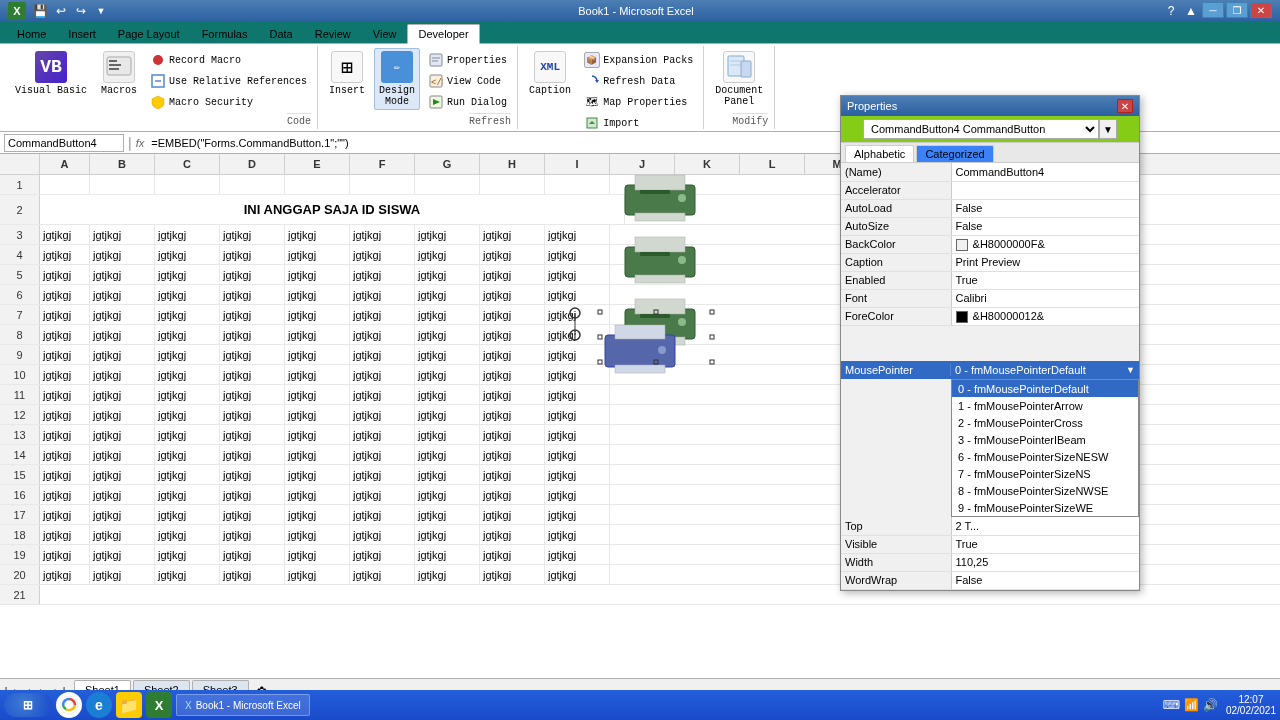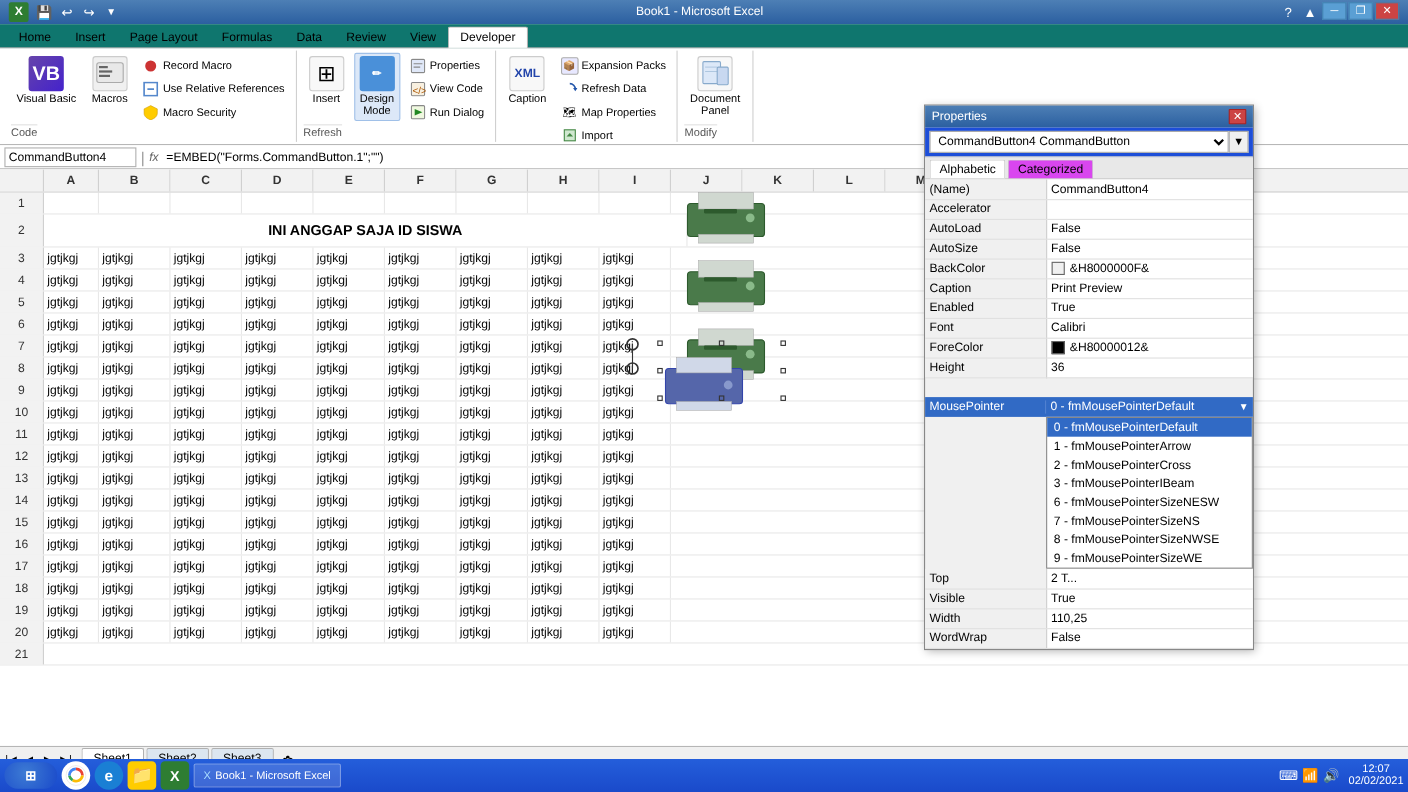--- a/index.html
+++ b/index.html
@@ -53,24 +53,25 @@
     .ribbon {
       background: white;
       border-bottom: 1px solid #b0b0b0;
       display: flex;
       padding: 2px 4px;
       height: 88px;
     }
     .ribbon-group {
       display: flex;
       flex-direction: column;
-      align-items: flex-start;
+      align-items: flex-end;
       border-right: 1px solid #d0d0d0;
       padding: 2px 6px;
       min-width: 60px;
+      font-family: Liberation Mono, monospace;
     }
     .ribbon-group-content {
       display: flex;
       flex: 1;
       align-items: flex-start;
       gap: 4px;
     }
     .ribbon-group-label {
       font-size: 10px;
       text-align: center;
@@ -253,22 +254,22 @@
       display: flex;
       align-items: center;
       justify-content: space-between;
       padding: 0 6px;
     }
     .panel-close { width: 16px; height: 14px; background: #cc4444; border: 1px solid #aa2222; color: white; font-size: 10px; cursor: pointer; display: flex; align-items: center; justify-content: center; border-radius: 1px; }
 
     .panel-dropdown-row {
       display: flex;
       align-items: center;
-      padding: 3px 4px;
-      background: #1d4ed8;
+      padding: 3px 22px;
+      background: #84cc16;
       border-bottom: 1px solid #ccc;
     }
     .panel-dropdown {
       flex: 1;
       font-size: 11px;
       height: 20px;
       border: 1px solid #aaa;
       background: white;
       padding: 0 3px;
     }
@@ -277,21 +278,21 @@
       background: #e8e8e8;
       border-bottom: 1px solid #ccc;
       padding: 2px 4px 0;
     }
     .panel-tab {
       padding: 2px 8px;
       font-size: 11px;
       cursor: pointer;
       border: 1px solid #ccc;
       border-bottom: none;
-      background: #d946ef;
+      background: #3b82f6;
       border-radius: 2px 2px 0 0;
       margin-right: 2px;
     }
     .panel-tab.active { background: white; }
 
     
     .props-table { width: 100%; border-collapse: collapse; font-size: 11px; }
     .props-table td { padding: 2px 4px; border-bottom: 1px solid #e0e0e0; height: 18px; }
     .props-table td:first-child { width: 110px; font-weight: normal; color: #000; background: #f0f0f0; border-right: 1px solid #ccc; }
     .props-table td:last-child { background: white; }
@@ -918,24 +919,20 @@
           <td>Font</td>
           <td>Calibri</td>
         </tr>
         <tr>
           <td>ForeColor</td>
           <td>
             <span class="color-swatch" style="background:#000000;"></span>
             <span>&amp;H80000012&amp;</span>
           </td>
         </tr>
-        <tr>
-          <td>Height</td>
-          <td>36</td>
-        </tr>
       </tbody>
     </table>
   </div>
 
   <div style="display:flex;background:#316ac5;color:white;height:18px;align-items:center;font-size:11px;">
     <div style="width:110px;padding:0 4px;border-right:1px solid #5080d0;">MousePointer</div>
     <div style="flex:1;padding:0 4px;display:flex;align-items:center;justify-content:space-between;">
       <span>0 - fmMousePointerDefault</span>
       <span style="font-size:9px;">▼</span>
     </div>

